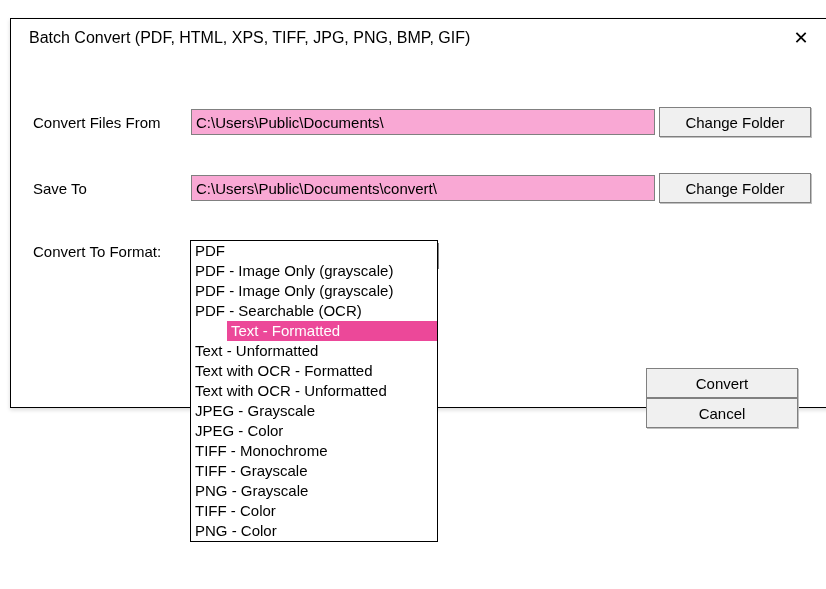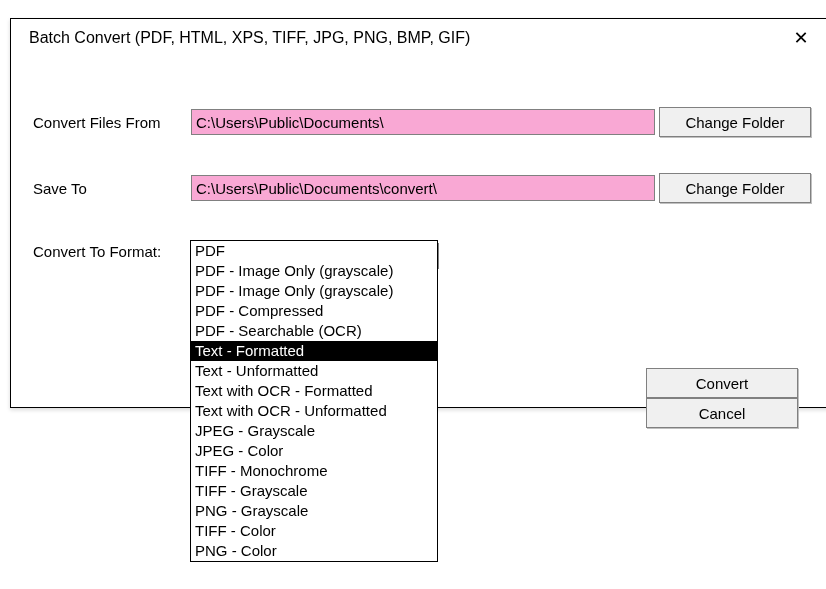--- a/index.html
+++ b/index.html
@@ -121,22 +121,23 @@
     font-size: 15px;
   }
   .listbox .item {
     padding: 0 4px;
     line-height: 20px;
     height: 20px;
     white-space: nowrap;
     overflow: hidden;
   }
   .listbox .item.highlight {
-    background: #000000;
+    background: #ec4899;
     color: #fff;
+    margin-left: 36px;
   }
 </style>
 </head>
 <body>
 
 <div class="dialog">
   <div class="titlebar">
     <span>Batch Convert (PDF, HTML, XPS, TIFF, JPG, PNG, BMP, GIF)</span>
     <span class="close">✕</span>
   </div>
@@ -172,21 +173,20 @@
 
 <div class="bottom-row" style="left:auto; right:28px; top:368px; position:absolute;flex-direction:column;">
   <button class="btn">Convert</button>
   <button class="btn">Cancel</button>
 </div>
 
 <div class="listbox" id="listbox">
     <div class="item">PDF</div>
     <div class="item">PDF - Image Only (grayscale)</div>
     <div class="item">PDF - Image Only (grayscale)</div>
-    <div class="item">PDF - Compressed</div>
     <div class="item">PDF - Searchable (OCR)</div>
     <div class="item highlight">Text - Formatted</div>
     <div class="item">Text - Unformatted</div>
     <div class="item">Text with OCR - Formatted</div>
     <div class="item">Text with OCR - Unformatted</div>
     <div class="item">JPEG - Grayscale</div>
     <div class="item">JPEG - Color</div>
     <div class="item">TIFF - Monochrome</div>
     <div class="item">TIFF - Grayscale</div>
     <div class="item">PNG - Grayscale</div>

